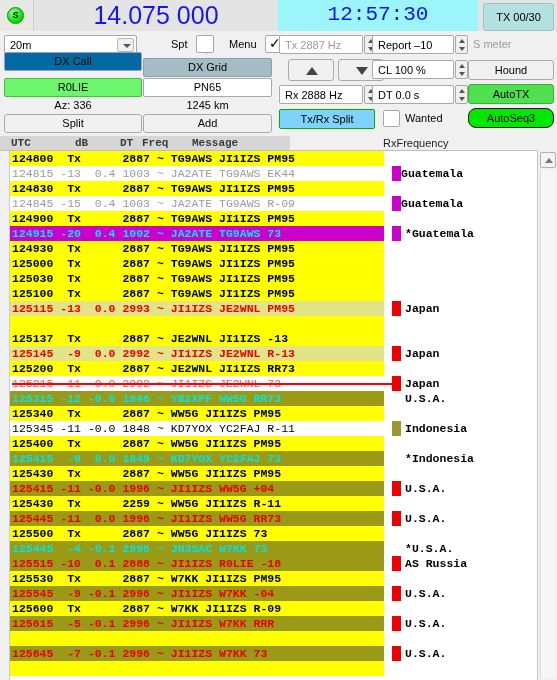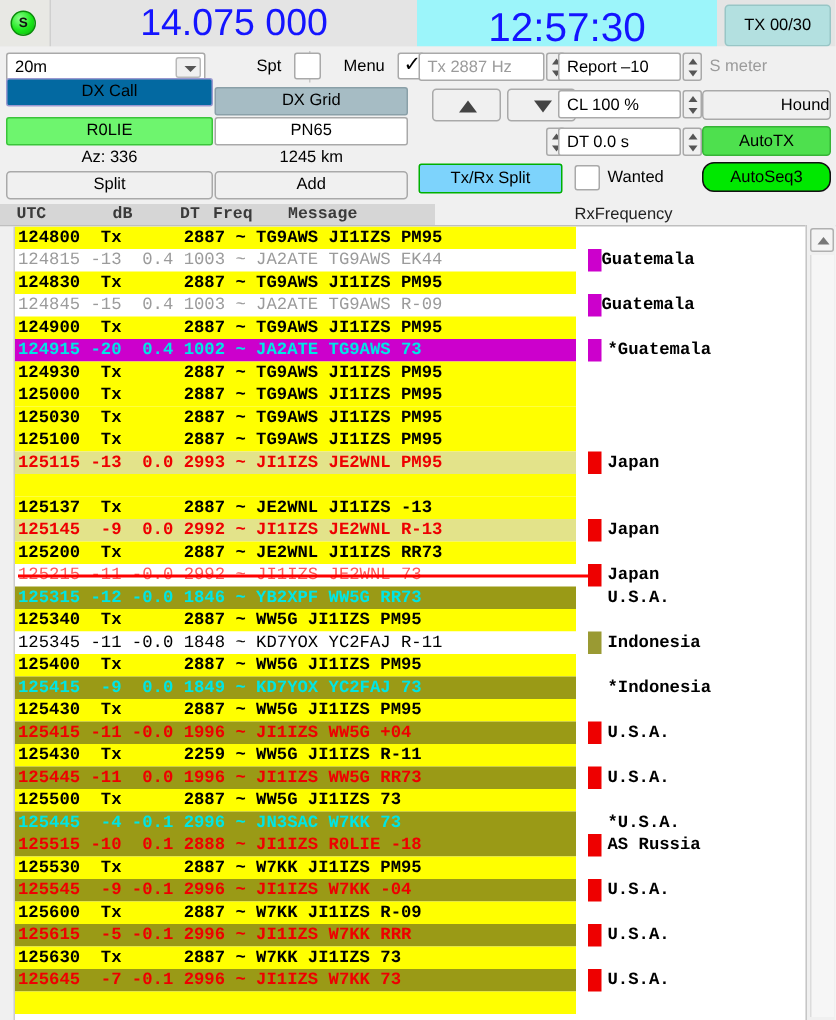--- a/index.html
+++ b/index.html
@@ -22,21 +22,21 @@
         background:radial-gradient(circle at 35% 30%, #8cff8c 0%, #19e619 55%, #0cb00c 100%);
         border:1px solid #0a8a0a;box-sizing:border-box;
         font-size:9px;font-weight:bold;color:#111;text-align:center;line-height:15px;
         font-family:"Liberation Sans", sans-serif;}
   .freq-cell{position:absolute;left:34px;top:0;width:244px;height:31px;background:#e4e4e4;}
   .freq-text{position:absolute;left:0;top:1px;width:244px;text-align:center;
              font-size:25px;color:#1414ff;font-family:"Liberation Sans", sans-serif;
              letter-spacing:0px;}
   .clock-cell{position:absolute;left:278px;top:0;width:200px;height:31px;background:#9cf5fa;}
   .clock-text{position:absolute;left:0;top:3px;width:200px;text-align:center;
-              font-size:27px;color:#1414ff;font-family:Liberation Sans, sans-serif;}
+              font-size:21px;color:#1414ff;font-family:Liberation Mono, monospace;}
   .txcount{position:absolute;left:483px;top:3px;width:71px;height:28px;
            background:#b3e0e0;border:1px solid #98c6c6;border-radius:3px;
            font-size:11px;text-align:center;line-height:27px;color:#000;box-sizing:border-box;}
 
   
   .ctrl{position:absolute;left:0;top:31px;width:557px;height:105px;background:#f0f0f0;}
 
   .wbox{box-sizing:border-box;background:#ffffff;border:1px solid #a9a9a9;border-radius:2px;}
   .gbox{box-sizing:border-box;background:#f0f0f0;border:1px solid #a9a9a9;border-radius:3px;}
 
@@ -100,21 +100,21 @@
   .report-box .lbl{position:absolute;left:5px;top:3px;font-size:11px;}
   .cl-box{position:absolute;left:372px;top:29px;width:82px;height:19px;}
   .cl-box .lbl{position:absolute;left:5px;top:3px;font-size:11px;}
   .dt-box{position:absolute;left:372px;top:54px;width:82px;height:19px;}
   .dt-box .lbl{position:absolute;left:5px;top:3px;font-size:11px;}
 
   .smeter{position:absolute;left:470px;top:4px;width:86px;height:19px;
       font-size:11px;color:#9b9b9b;}
   .smeter .lbl{position:absolute;left:3px;top:3px;}
   .hound-btn{position:absolute;left:468px;top:29px;width:86px;height:20px;
-      text-align:right;line-height:18px;font-size:11px;}
+      text-align:center;line-height:18px;font-size:11px;}
   .autotx-btn{position:absolute;left:468px;top:53px;width:86px;height:20px;
       background:#4ee04e;border:1px solid #37b337;box-sizing:border-box;border-radius:3px;
       text-align:center;line-height:18px;font-size:11px;}
   .autoseq-btn{position:absolute;left:468px;top:77px;width:86px;height:20px;
       background:#00e800;border:1px solid #111;box-sizing:border-box;border-radius:8px;
       text-align:center;line-height:18px;font-size:11px;}
 
   .split-btn{position:absolute;left:279px;top:78px;width:96px;height:20px;
       background:#7dd3fc;border:1px solid #00b000;box-sizing:border-box;border-radius:2px;
       text-align:center;line-height:18px;font-size:11px;}
@@ -204,20 +204,23 @@
       <span class="dn"></span>
     </div>
 
     <div class="upbtn gbox">
         <span class="tri-up"></span>
       </div>
     <div class="dnbtn gbox">
         <span class="tri-dn"></span>
       </div>
 
+    <div class="rx-spin wbox">
+      <span class="lbl">Rx  2888  Hz</span>
+    </div>
     <div class="spinner" style="left:364px;top:54px;">
       <span class="up"></span>
       <span class="dn"></span>
     </div>
 
     <div class="report-box wbox">
       <span class="lbl">Report –10</span>
     </div>
     <div class="spinner" style="left:455px;top:4px;">
       <span class="up"></span>
@@ -290,21 +293,21 @@
         <div class="row"><div class="rowbg" style="background: rgb(154, 154, 22);"></div><span class="txt" style="color: rgb(238, 0, 0); font-weight: bold;">125415 -11 -0.0 1996 ~ JI1IZS WW5G +04</span><div class="cmark" style="background: rgb(238, 0, 0);"></div><span class="country">U.S.A.</span></div>
         <div class="row"><div class="rowbg" style="background: rgb(255, 255, 0);"></div><span class="txt" style="color: rgb(0, 0, 0); font-weight: bold;">125430  Tx      2259 ~ WW5G JI1IZS R-11</span></div>
         <div class="row"><div class="rowbg" style="background: rgb(154, 154, 22);"></div><span class="txt" style="color: rgb(238, 0, 0); font-weight: bold;">125445 -11  0.0 1996 ~ JI1IZS WW5G RR73</span><div class="cmark" style="background: rgb(238, 0, 0);"></div><span class="country">U.S.A.</span></div>
         <div class="row"><div class="rowbg" style="background: rgb(255, 255, 0);"></div><span class="txt" style="color: rgb(0, 0, 0); font-weight: bold;">125500  Tx      2887 ~ WW5G JI1IZS 73</span></div>
         <div class="row"><div class="rowbg" style="background: rgb(154, 154, 22);"></div><span class="txt" style="color: rgb(0, 229, 229); font-weight: bold;">125445  -4 -0.1 2996 ~ JN3SAC W7KK 73</span><span class="country">*U.S.A.</span></div>
         <div class="row"><div class="rowbg" style="background: rgb(154, 154, 22);"></div><span class="txt" style="color: rgb(238, 0, 0); font-weight: bold;">125515 -10  0.1 2888 ~ JI1IZS R0LIE -18</span><div class="cmark" style="background: rgb(238, 0, 0);"></div><span class="country">AS Russia</span></div>
         <div class="row"><div class="rowbg" style="background: rgb(255, 255, 0);"></div><span class="txt" style="color: rgb(0, 0, 0); font-weight: bold;">125530  Tx      2887 ~ W7KK JI1IZS PM95</span></div>
         <div class="row"><div class="rowbg" style="background: rgb(154, 154, 22);"></div><span class="txt" style="color: rgb(238, 0, 0); font-weight: bold;">125545  -9 -0.1 2996 ~ JI1IZS W7KK -04</span><div class="cmark" style="background: rgb(238, 0, 0);"></div><span class="country">U.S.A.</span></div>
         <div class="row"><div class="rowbg" style="background: rgb(255, 255, 0);"></div><span class="txt" style="color: rgb(0, 0, 0); font-weight: bold;">125600  Tx      2887 ~ W7KK JI1IZS R-09</span></div>
         <div class="row"><div class="rowbg" style="background: rgb(154, 154, 22);"></div><span class="txt" style="color: rgb(238, 0, 0); font-weight: bold;">125615  -5 -0.1 2996 ~ JI1IZS W7KK RRR</span><div class="cmark" style="background: rgb(238, 0, 0);"></div><span class="country">U.S.A.</span></div>
-        <div class="row"><div class="rowbg" style="background: rgb(255, 255, 0);"></div><span class="txt" style="color: rgb(0, 0, 0); font-weight: bold;">125630  Tx      2887 ~ W7KK JI1IZS 73</span></div>
+        <div class="row"><div class="rowbg" style="background: rgb(255, 255, 0);"></div></div>
         <div class="row"><div class="rowbg" style="background: rgb(154, 154, 22);"></div><span class="txt" style="color: rgb(238, 0, 0); font-weight: bold;">125645  -7 -0.1 2996 ~ JI1IZS W7KK 73</span><div class="cmark" style="background: rgb(238, 0, 0);"></div><span class="country">U.S.A.</span></div>
         <div class="row"><div class="rowbg" style="background: rgb(255, 255, 0);"></div><span class="txt" style="color: rgb(0, 0, 0); font-weight: bold;">                       </span></div>
       </div>
   </div>
 
   <div class="scroll">
     <div class="scroll-up"></div>
     <div class="scroll-track"></div>
   </div>
 

